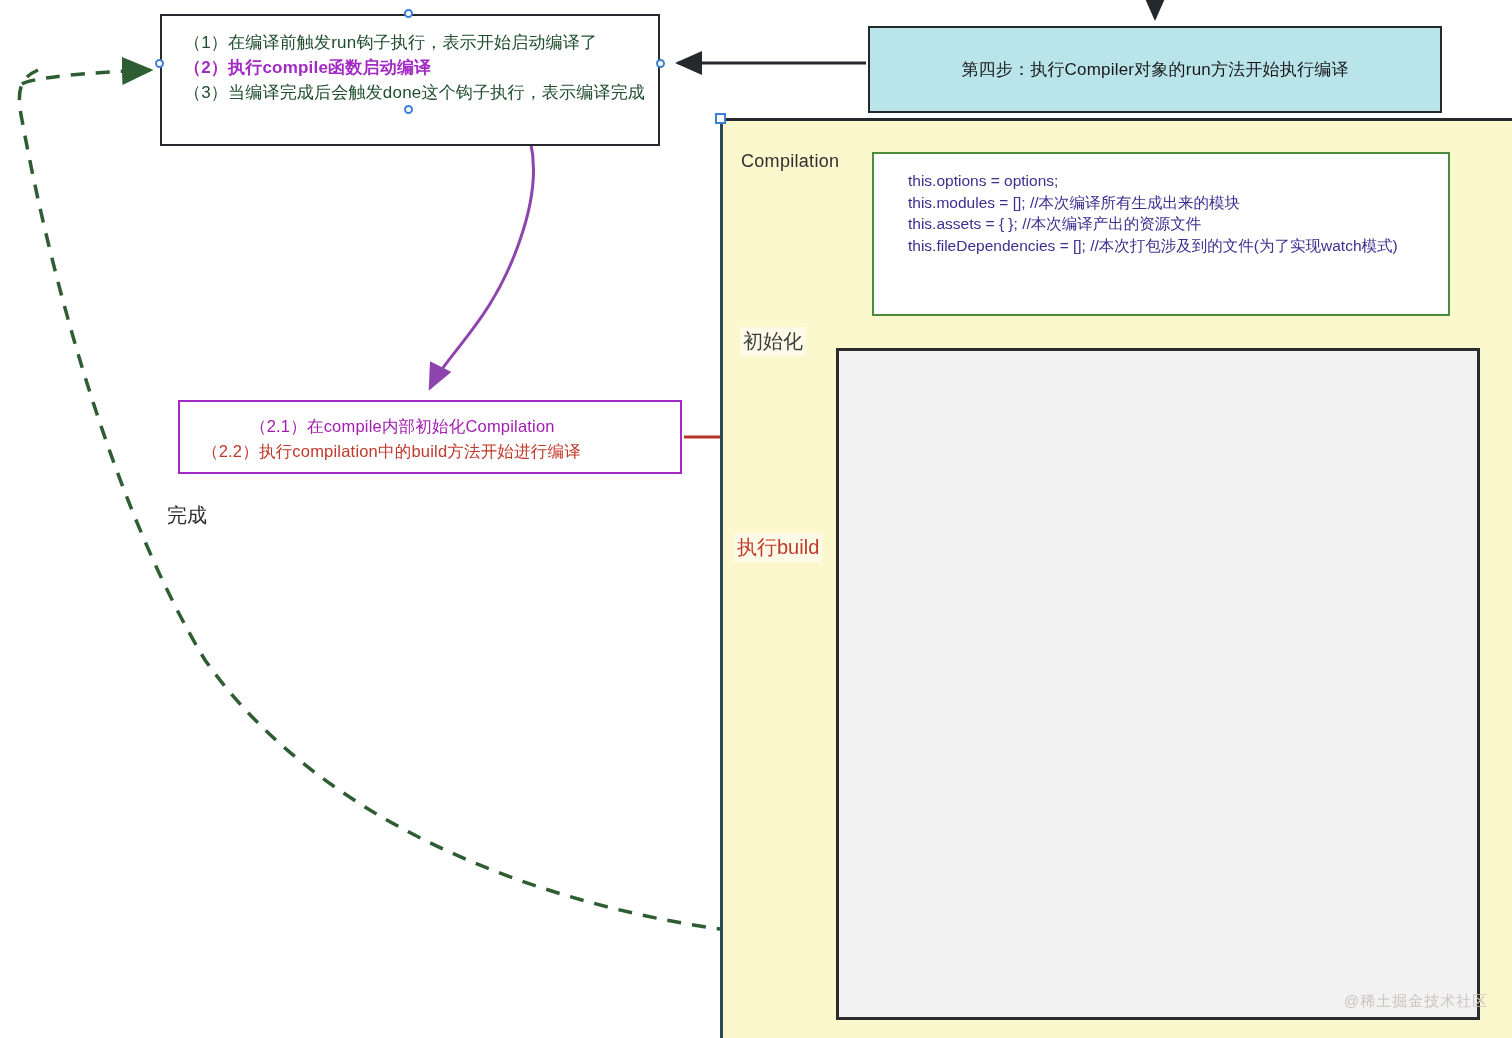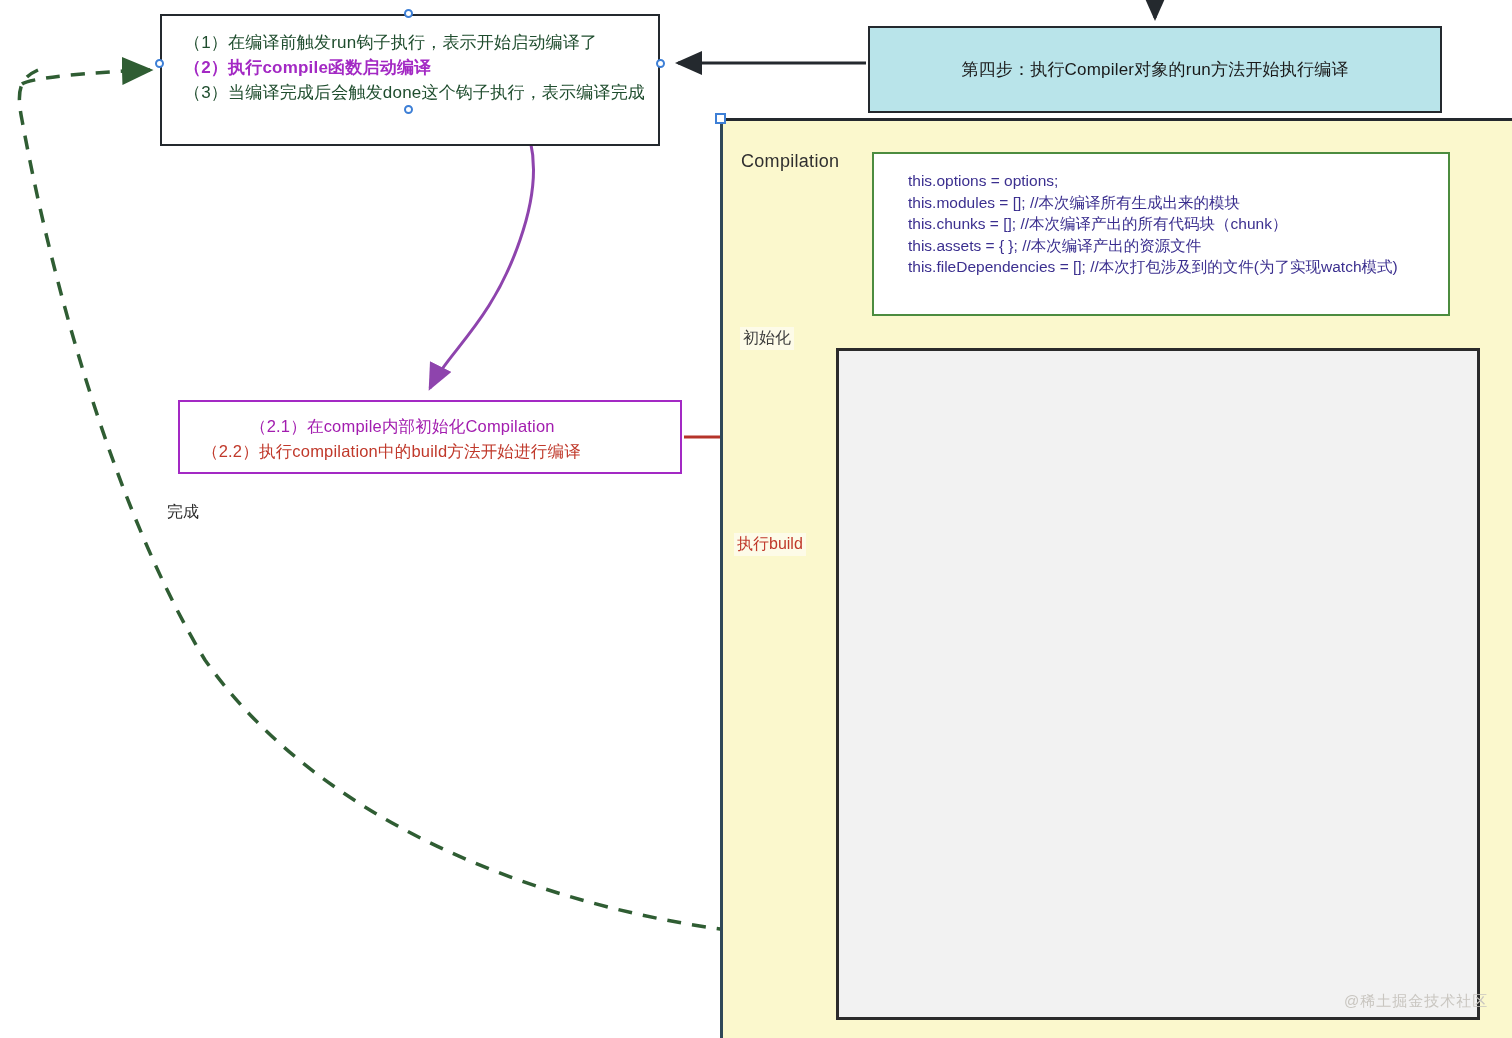--- a/index.html
+++ b/index.html
@@ -141,21 +141,21 @@
     line-height: 25px;
     white-space: nowrap;
     letter-spacing: 0.2px;
   }
   .detail-1 { color: #a21caf; margin-left: 48px; }
   .detail-2 { color: #c0392b; }
 
   
   .edge-label {
     position: absolute;
-    font-size: 16px;
+    font-size: 20px;
     background: #ffffff;
     padding: 1px 3px;
     white-space: nowrap;
   }
   #label-init {
     left: 740px;
     top: 327px;
     color: #3c3c3c;
     background: #fdfbe8;
   }
@@ -274,21 +274,20 @@
 
   <div class="box" id="compilation-container">
     <span id="compilation-title">Compilation</span>
   </div>
   <span class="handle-sq" style="left:715px; top:113px;"></span>
 
   <div class="box" id="code-box">
     <ul id="code-lines">
       <li>this.options = options;</li>
       <li>this.modules = []; //本次编译所有生成出来的模块</li>
-      <li>this.chunks = []; //本次编译产出的所有代码块（chunk）</li>
       <li>this.assets = { }; //本次编译产出的资源文件</li>
       <li>this.fileDependencies = []; //本次打包涉及到的文件(为了实现watch模式)</li>
     </ul>
   </div>
 
   <div class="box" id="gray-box"></div>
 
   <div class="box" id="compile-detail-box">
     <ul id="compile-detail-list">
       <li class="detail-1">（2.1）在compile内部初始化Compilation</li>

